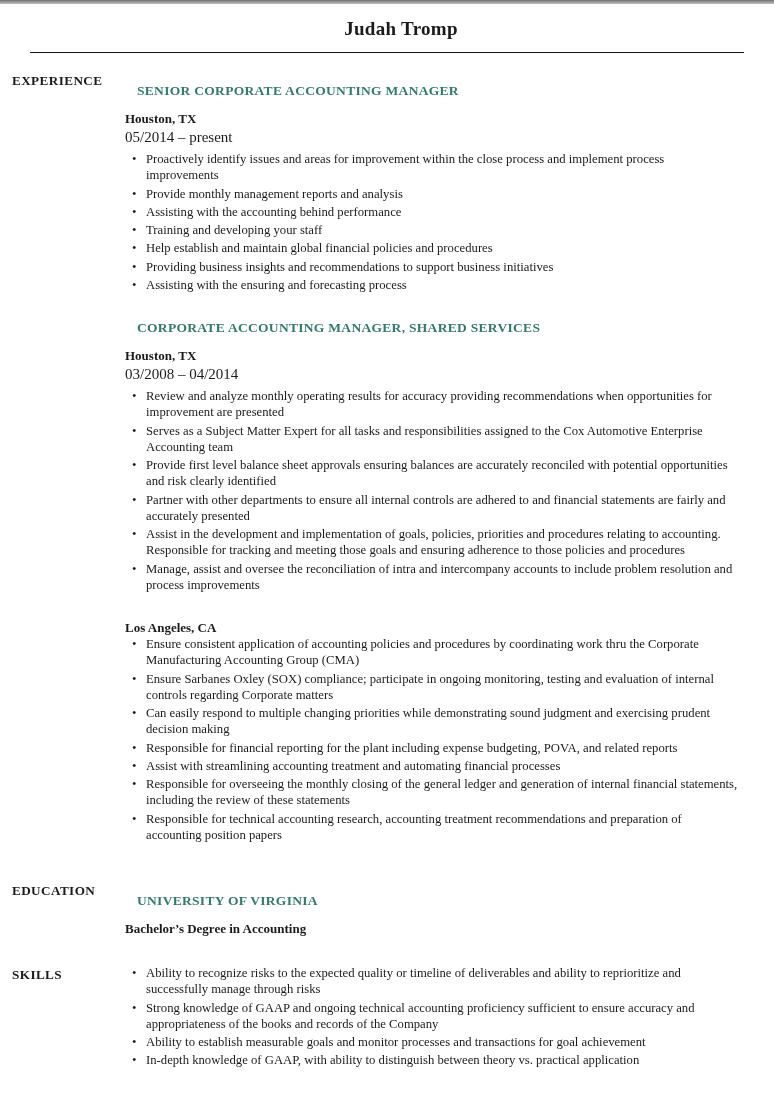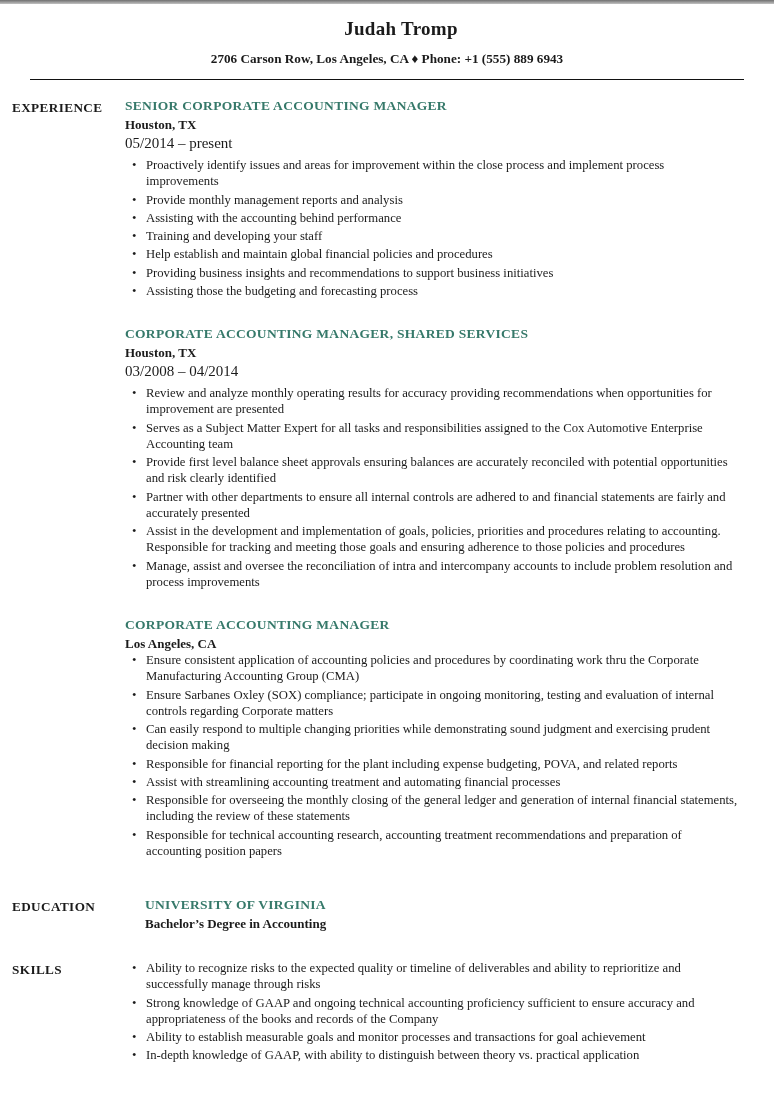--- a/index.html
+++ b/index.html
@@ -24,32 +24,32 @@
   }
   .divider {
     border: none; border-top: 1.6px solid #121212;
     margin: 12px 30px 0 30px;
   }
   .row {
     display: flex; align-items: flex-start;
     padding: 0 34px 0 12px;
   }
   .row-experience { margin-top: 18px; }
-  .row-education { margin-top: 36px; gap: 20px; }
+  .row-education { margin-top: 36px; }
   .row-skills { margin-top: 28px; }
   .label {
     flex: 0 0 113px; width: 113px;
     font-weight: bold; font-size: 13.2px; letter-spacing: .4px;
     padding-top: 2px;
   }
   .content { flex: 1; min-width: 0; }
   .job + .job { margin-top: 27px; }
   .job-title, .school {
     color: var(--accent); font-size: 13.5px; font-weight: bold;
-    letter-spacing: .3px; margin: 0;
+    letter-spacing: .3px; margin: 12px;
   }
   .loc { font-weight: bold; font-size: 13px; margin-top: 3px; }
   .dates { font-size: 15px; margin: 2px 0 5px 0; }
   .degree { font-weight: bold; font-size: 13px; margin-top: 3px; }
   ul.bullets { list-style: none; margin: 0; padding: 0; }
   ul.bullets li {
     position: relative; padding-left: 21px;
     font-size: 12.7px; line-height: 1.28; margin-bottom: 2px;
   }
   ul.bullets li::before {
@@ -57,60 +57,58 @@
   }
 </style>
 </head>
 <body>
 
 <div class="page">
   <div class="top-edge"></div>
 
   <header>
     <h1 class="name">Judah Tromp</h1>
-    <div class="contact">2706 Carson Row, Los Angeles, CA ♦ Phone: +1 (555) 889 6943</div>
   </header>
 
   <hr class="divider">
 
   <section class="row row-experience">
     <div class="label">EXPERIENCE</div>
     <div class="content">
 
       <article class="job">
         <h2 class="job-title">SENIOR CORPORATE ACCOUNTING MANAGER</h2>
         <div class="loc">Houston, TX</div>
         <div class="dates">05/2014 – present</div>
         <ul class="bullets">
             <li>Proactively identify issues and areas for improvement within the close process and implement process improvements</li>
             <li>Provide monthly management reports and analysis</li>
             <li>Assisting with the accounting behind performance</li>
             <li>Training and developing your staff</li>
             <li>Help establish and maintain global financial policies and procedures</li>
             <li>Providing business insights and recommendations to support business initiatives</li>
-            <li>Assisting those the budgeting and forecasting process</li>
+            <li>Assisting with the ensuring and forecasting process</li>
           </ul>
       </article>
 
       <article class="job">
         <h2 class="job-title">CORPORATE ACCOUNTING MANAGER, SHARED SERVICES</h2>
         <div class="loc">Houston, TX</div>
         <div class="dates">03/2008 – 04/2014</div>
         <ul class="bullets">
             <li>Review and analyze monthly operating results for accuracy providing recommendations when opportunities for improvement are presented</li>
             <li>Serves as a Subject Matter Expert for all tasks and responsibilities assigned to the Cox Automotive Enterprise Accounting team</li>
             <li>Provide first level balance sheet approvals ensuring balances are accurately reconciled with potential opportunities and risk clearly identified</li>
             <li>Partner with other departments to ensure all internal controls are adhered to and financial statements are fairly and accurately presented</li>
             <li>Assist in the development and implementation of goals, policies, priorities and procedures relating to accounting. Responsible for tracking and meeting those goals and ensuring adherence to those policies and procedures</li>
             <li>Manage, assist and oversee the reconciliation of intra and intercompany accounts to include problem resolution and process improvements</li>
           </ul>
       </article>
 
       <article class="job">
-        <h2 class="job-title">CORPORATE ACCOUNTING MANAGER</h2>
         <div class="loc">Los Angeles, CA</div>
         <ul class="bullets">
             <li>Ensure consistent application of accounting policies and procedures by coordinating work thru the Corporate Manufacturing Accounting Group (CMA)</li>
             <li>Ensure Sarbanes Oxley (SOX) compliance; participate in ongoing monitoring, testing and evaluation of internal controls regarding Corporate matters</li>
             <li>Can easily respond to multiple changing priorities while demonstrating sound judgment and exercising prudent decision making</li>
             <li>Responsible for financial reporting for the plant including expense budgeting, POVA, and related reports</li>
             <li>Assist with streamlining accounting treatment and automating financial processes</li>
             <li>Responsible for overseeing the monthly closing of the general ledger and generation of internal financial statements, including the review of these statements</li>
             <li>Responsible for technical accounting research, accounting treatment recommendations and preparation of accounting position papers</li>
           </ul>

